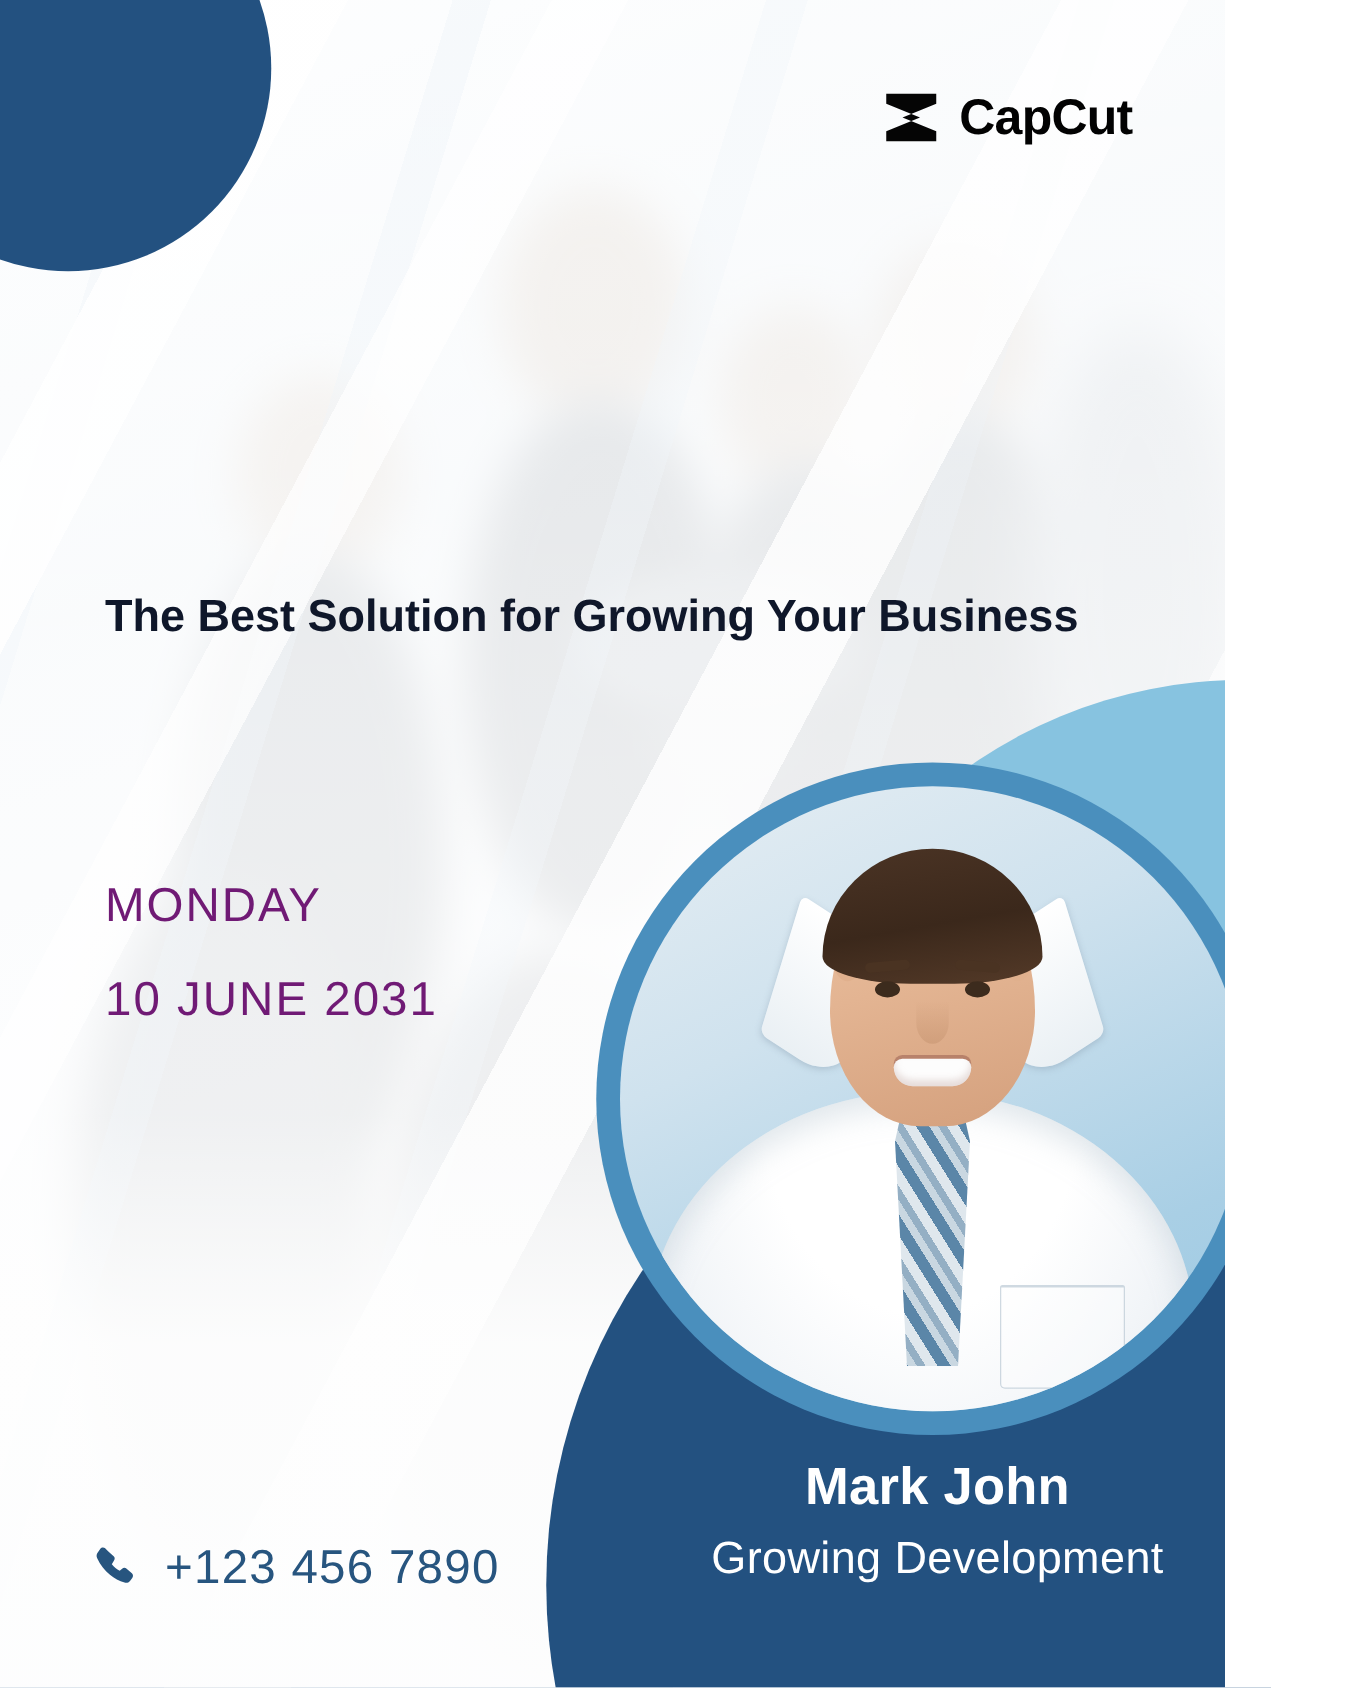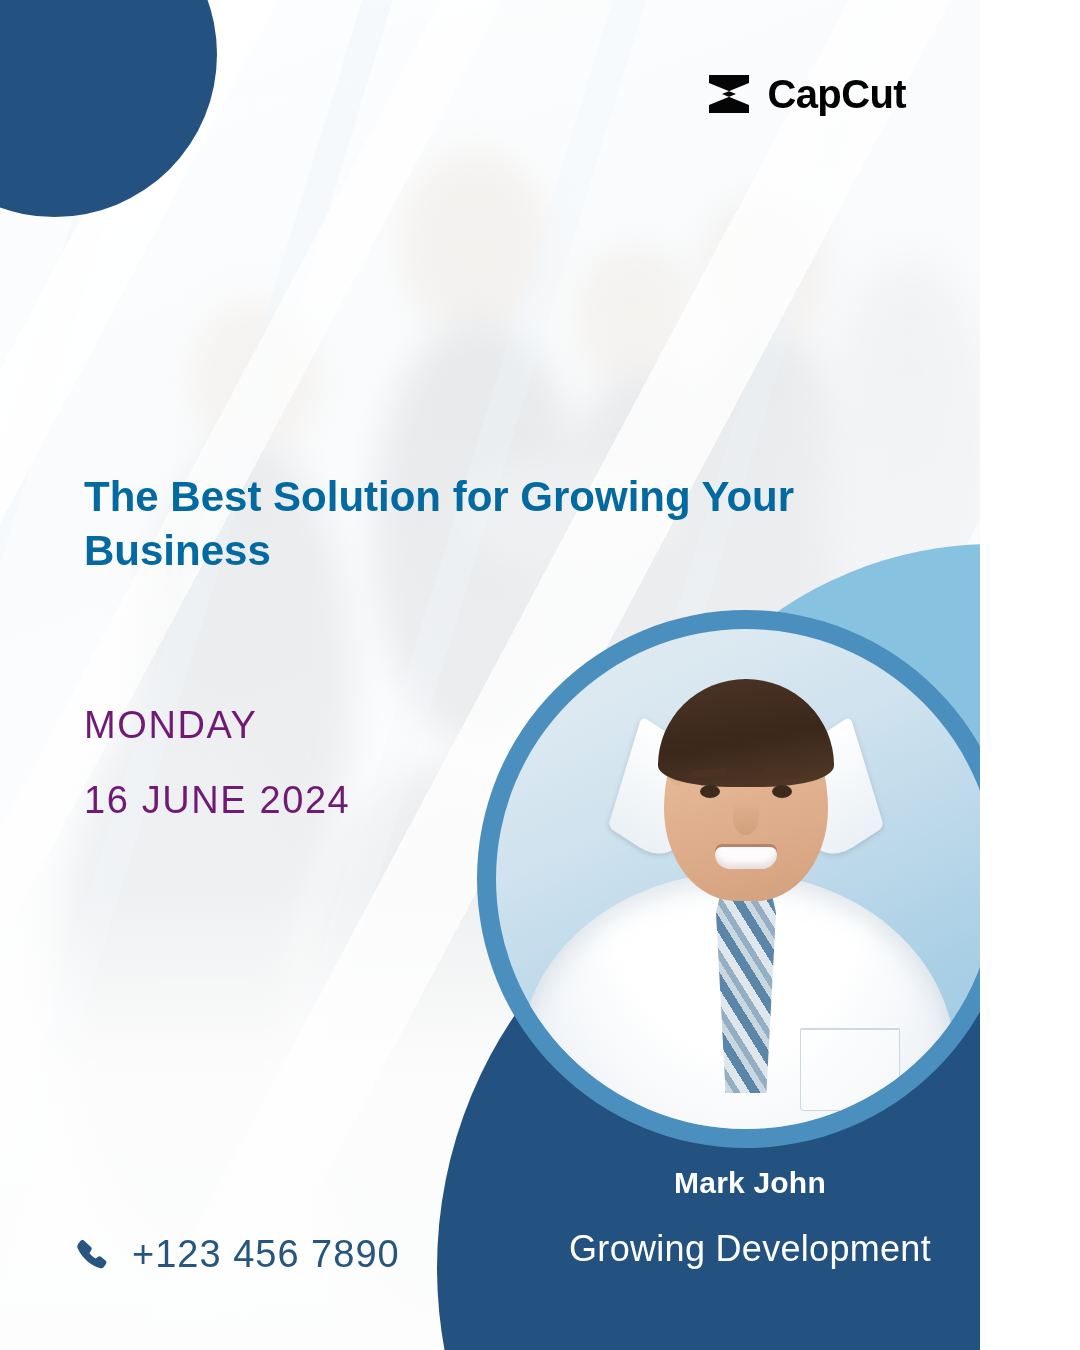--- a/index.html
+++ b/index.html
@@ -234,24 +234,24 @@
     line-height: .98;
     letter-spacing: -1px;
     white-space: nowrap;
   }
   .headline .ln1 { margin-left: 7px; }
 
   .subtitle {
     position: absolute;
     left: 84px; top: 470px;
     width: 780px;
-    font-size: 42px;
+    font-size: 36px;
     font-weight: 700;
     line-height: 1.28;
-    color: #0369a1;
+    color: #0f172a;
   }
 
   
   .datetime {
     position: absolute;
     left: 84px; top: 706px;
   }
   .datetime .dt {
     font-size: 38px;
     font-weight: 300;
@@ -274,45 +274,45 @@
     letter-spacing: .4px;
     line-height: 1;
     display: inline-block;
   }
 
   
   .phone {
     position: absolute;
     left: 74px; top: 1235px;
     display: flex;
-    align-items: flex-end;
+    align-items: flex-start;
     gap: 22px;
   }
   .phone svg { width: 36px; height: 36px; display: block; }
   .phone-num {
     font-size: 38px;
     font-weight: 300;
     color: #27557f;
     letter-spacing: 1px;
     line-height: 1;
   }
 
   
   .speaker {
     position: absolute;
     left: 470px; top: 1166px;
     width: 560px;
     text-align: center;
   }
   .speaker-name {
-    font-size: 30px;
+    font-size: 42px;
     font-weight: 700;
     color: #ffffff;
     line-height: 1.1;
-    margin-bottom: 30px;
+    margin-bottom: 14px;
     letter-spacing: .2px;
   }
   .speaker-role {
     font-size: 36px;
     font-weight: 300;
     color: #ffffff;
     line-height: 1.1;
     letter-spacing: .3px;
   }
 </style>
@@ -377,21 +377,21 @@
       </svg>
     </span>
     <span class="logo-text">CapCut</span>
   </div>
 
 
   <div class="subtitle">The Best Solution for Growing Your Business</div>
 
   <div class="datetime">
     <div class="dt">MONDAY</div>
-    <div class="dt">16 JUNE 2024</div>
+    <div class="dt">10 JUNE 2031</div>
   </div>
 
 
   <div class="phone">
     <span>
       <svg viewBox="0 0 24 24" aria-hidden="true">
         <path d="M6.6 2.3c-.8-.5-1.9-.3-2.5.5L2.8 4.6c-.7.9-.8 2.1-.3 3.1 1.6 3.4 3.9 6.4 6.8 8.8 2.3 1.9 5 3.3 7.8 4.2 1.1.3 2.2 0 2.9-.9l1.2-1.6c.6-.8.5-1.9-.2-2.5l-2.8-2.4c-.7-.6-1.7-.6-2.4 0l-1.3 1.1c-1.6-.9-3-2.1-4.2-3.5L11.4 9c.6-.7.6-1.7-.1-2.3L8.6 4.2 6.6 2.3z" fill="#27557f"></path>
       </svg>
     </span>
     <span class="phone-num">+123 456 7890</span>

